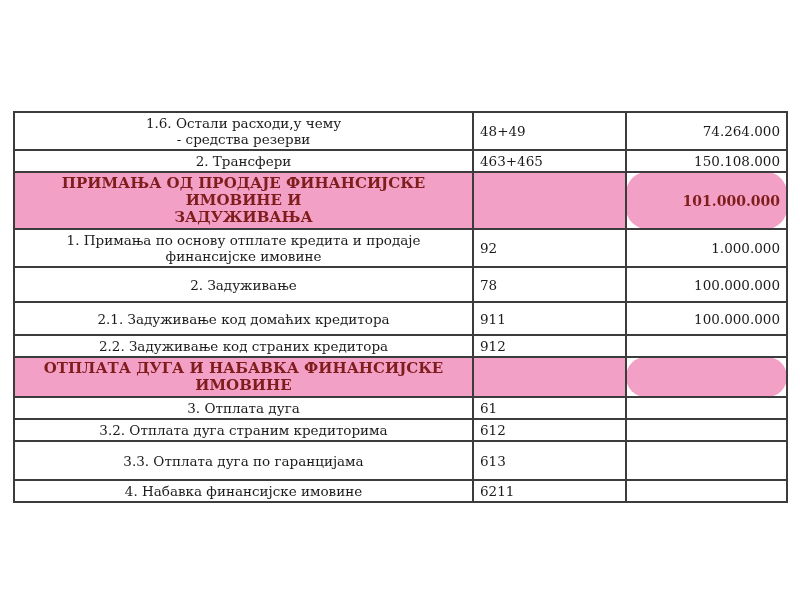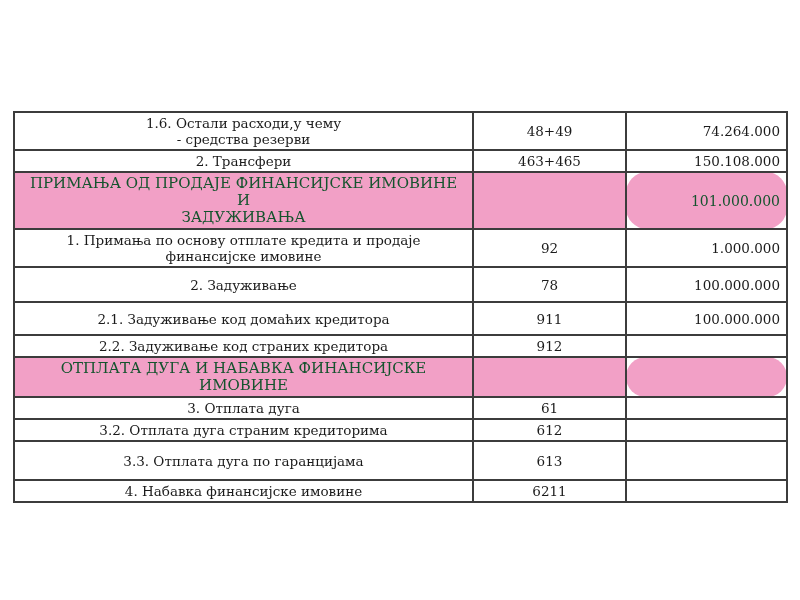--- a/index.html
+++ b/index.html
@@ -28,30 +28,30 @@
     border: 2px solid #3c3c3c;
     font-size: 13.5px;
     line-height: 16px;
     color: #1b1b1b;
     padding: 2px 6px;
     vertical-align: middle;
     white-space: pre-line;
     overflow: hidden;
   }
   td.desc   { text-align: center; }
-  td.code   { text-align: center; }
+  td.code   { }
   td.amount { text-align: right; padding-right: 9px; }
 
   tr { height: 19px; }
 
   
   tr.section td {
     background: var(--pink, #F2A0C6);
-    font-weight: normal;
-    color: #14532d;
+    font-weight: bold;
+    color: #7f1d1d;
   }
   tr.section td.desc   { font-size: 15px; line-height: 17px; }
   tr.section td.amount { font-size: 14px; border-radius: 21px; }
 
   
   tr:nth-child(1)  { height: 33px; margin-left: 6px; }
   tr:nth-child(5)  { height: 35px; }
   tr:nth-child(6)  { height: 33px; }
   tr:nth-child(8)  { height: 38px; }
   tr:nth-child(8) td.desc { vertical-align: top; }

